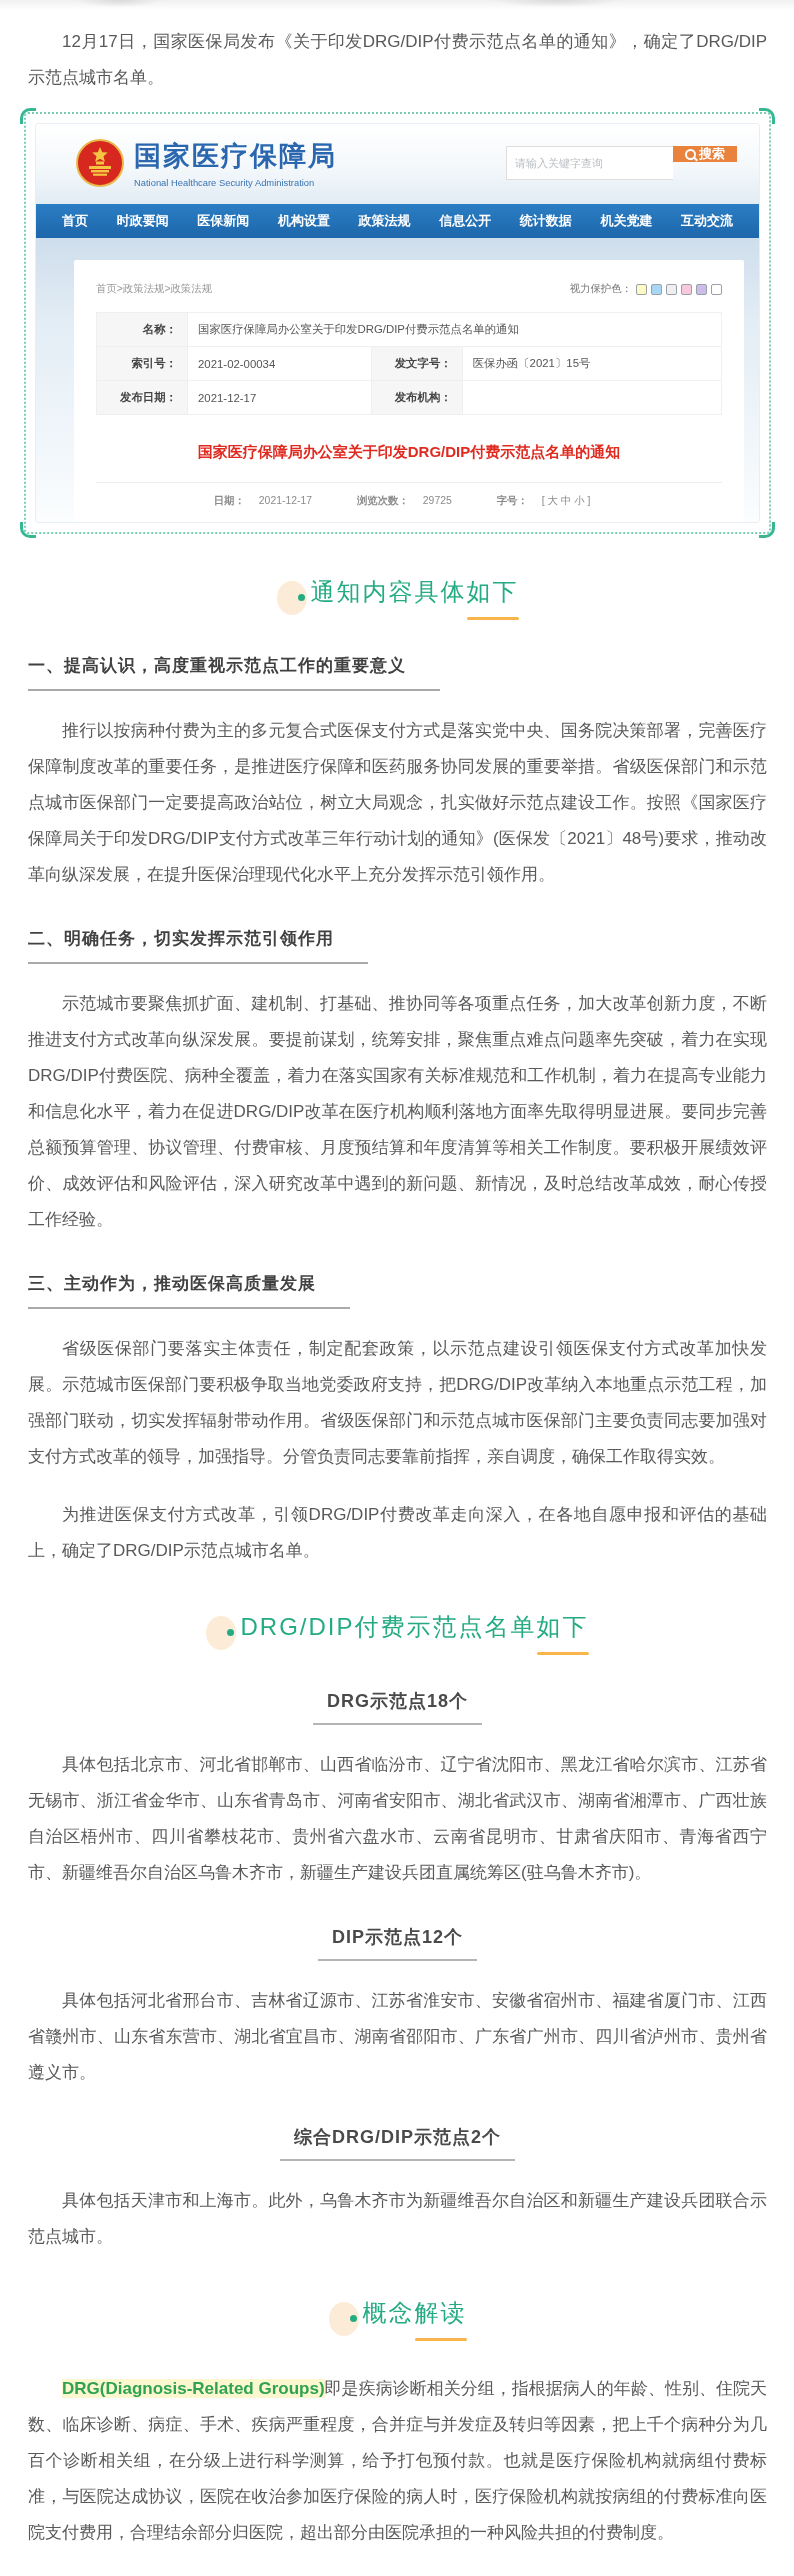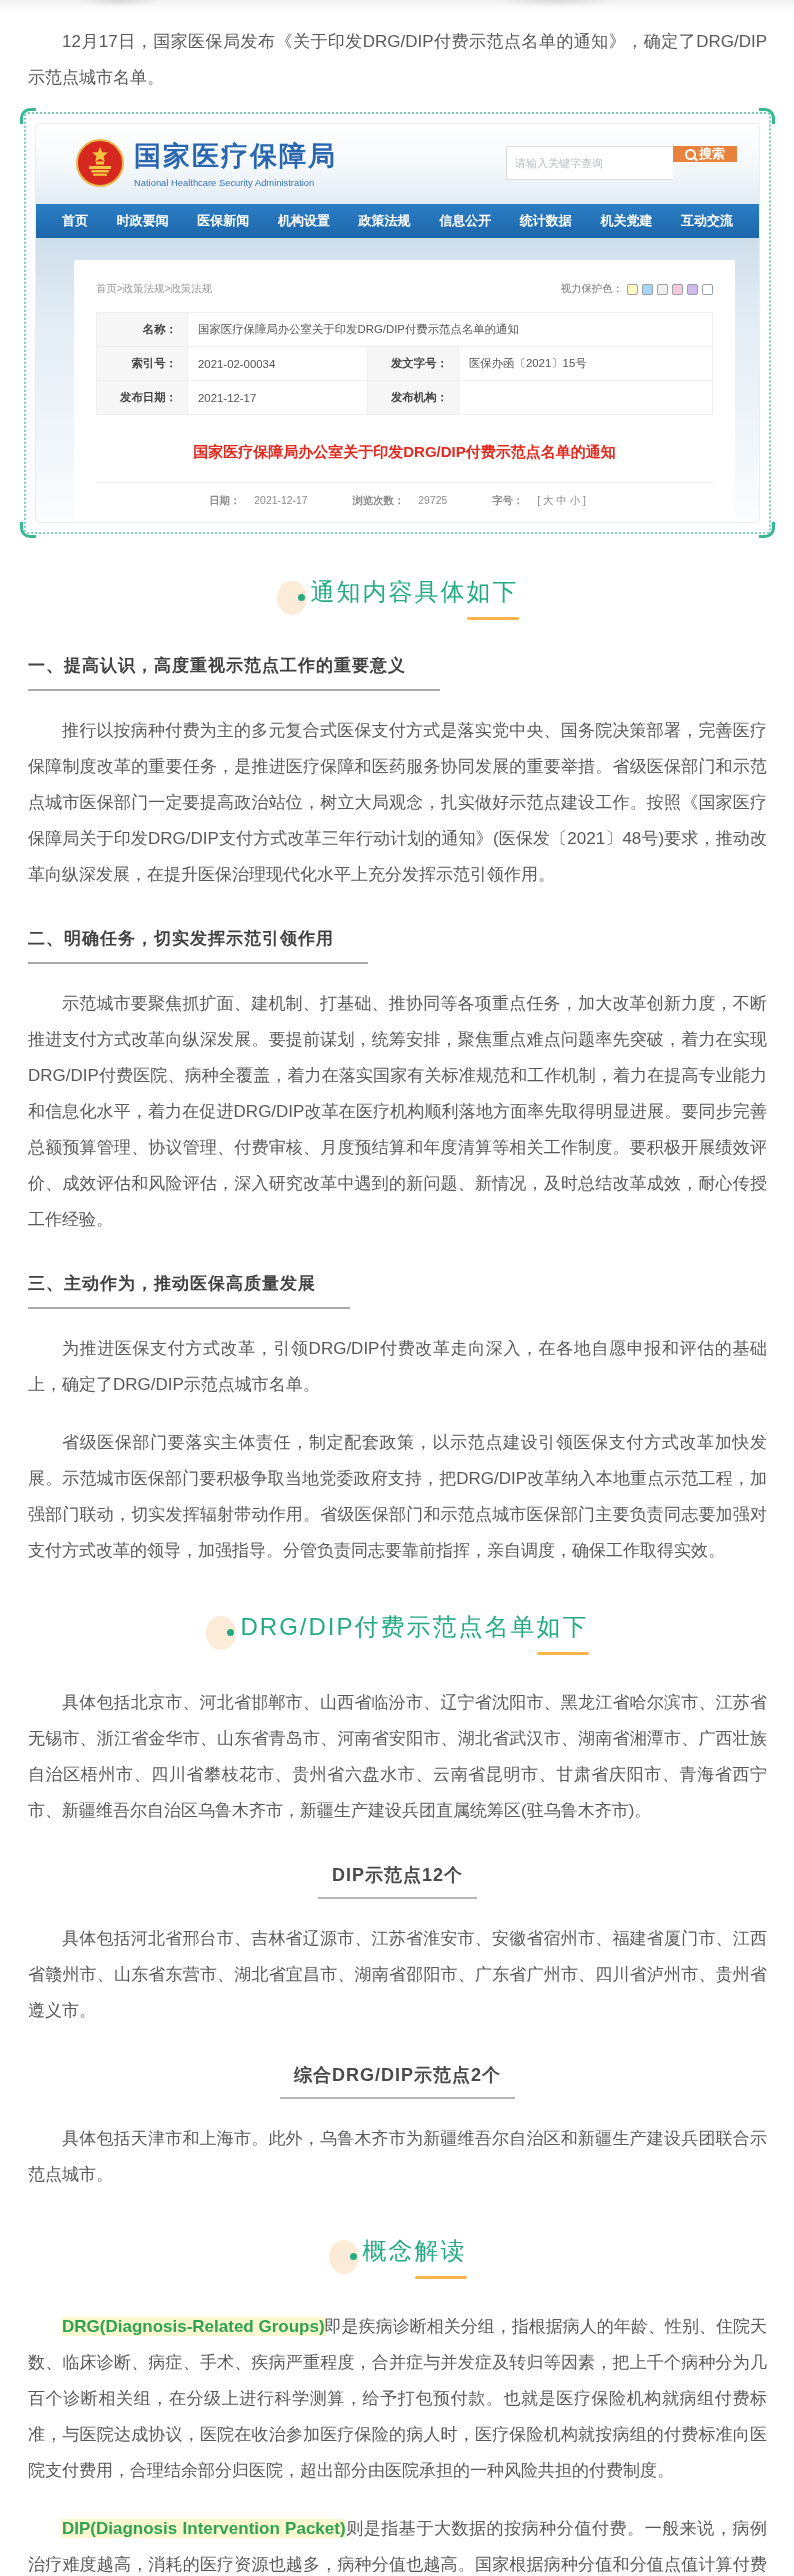--- a/index.html
+++ b/index.html
@@ -64,21 +64,21 @@
 
   .site-nav {
     display:flex; justify-content:space-between; align-items:center;
     background:linear-gradient(180deg,#2b7ec4,#1d66ab);
     padding:8px 26px; 
   }
   .site-nav .nav-item { color:#fff; font-size:13px; font-weight:bold; cursor:pointer; white-space:nowrap; }
 
   .site-body {
     background:linear-gradient(180deg,#cfdeec 0%,#e3edf5 30%,#f2f7fb 75%,#fbfdfe 100%);
-    padding:22px 24px 0 38px;
+    padding:22px 15px 0 38px;
   }
   .doc-card { background:#fff; padding:14px 22px 0 22px; border-radius:2px 2px 0 0; }
   .doc-topline { display:flex; justify-content:space-between; align-items:flex-end; }
   .crumbs { font-size:10.4px; color:#9a9a9a; cursor:pointer; }
   .eye { font-size:10.4px; color:#777; display:flex; align-items:center; gap:4px; margin-top:8px;}
   .eye .sw { width:11px; height:11px; border:1px solid #9aa0a8; border-radius:2px; display:inline-block; cursor:pointer; }
 
   .doc-table { width:100%; border-collapse:collapse; margin-top:16px; font-size:11.4px; }
   .doc-table td { border:1px solid #efefef; padding:9px 10px; color:#555; }
   .doc-table td.lb { background:#f6f6f6; color:#444; font-weight:bold; width:91px;text-align:right; }
@@ -216,32 +216,33 @@
     <span class="txt">通知内容具体如下</span>
   </div>
 
   <div class="h-num"><span>一、提高认识，高度重视示范点工作的重要意义</span></div>
   <p class="para">推行以按病种付费为主的多元复合式医保支付方式是落实党中央、国务院决策部署，完善医疗保障制度改革的重要任务，是推进医疗保障和医药服务协同发展的重要举措。省级医保部门和示范点城市医保部门一定要提高政治站位，树立大局观念，扎实做好示范点建设工作。按照《国家医疗保障局关于印发DRG/DIP支付方式改革三年行动计划的通知》(医保发〔2021〕48号)要求，推动改革向纵深发展，在提升医保治理现代化水平上充分发挥示范引领作用。</p>
 
   <div class="h-num"><span>二、明确任务，切实发挥示范引领作用</span></div>
   <p class="para">示范城市要聚焦抓扩面、建机制、打基础、推协同等各项重点任务，加大改革创新力度，不断推进支付方式改革向纵深发展。要提前谋划，统筹安排，聚焦重点难点问题率先突破，着力在实现DRG/DIP付费医院、病种全覆盖，着力在落实国家有关标准规范和工作机制，着力在提高专业能力和信息化水平，着力在促进DRG/DIP改革在医疗机构顺利落地方面率先取得明显进展。要同步完善总额预算管理、协议管理、付费审核、月度预结算和年度清算等相关工作制度。要积极开展绩效评价、成效评估和风险评估，深入研究改革中遇到的新问题、新情况，及时总结改革成效，耐心传授工作经验。</p>
 
   <div class="h-num"><span>三、主动作为，推动医保高质量发展</span></div>
+  <p class="para">省级医保部门要落实主体责任，制定配套政策，以示范点建设引领医保支付方式改革加快发展。示范城市医保部门要积极争取当地党委政府支持，把DRG/DIP改革纳入本地重点示范工程，加强部门联动，切实发挥辐射带动作用。省级医保部门和示范点城市医保部门主要负责同志要加强对支付方式改革的领导，加强指导。分管负责同志要靠前指挥，亲自调度，确保工作取得实效。</p>
+
   <p class="para">为推进医保支付方式改革，引领DRG/DIP付费改革走向深入，在各地自愿申报和评估的基础上，确定了DRG/DIP示范点城市名单。</p>
-
-  <p class="para">省级医保部门要落实主体责任，制定配套政策，以示范点建设引领医保支付方式改革加快发展。示范城市医保部门要积极争取当地党委政府支持，把DRG/DIP改革纳入本地重点示范工程，加强部门联动，切实发挥辐射带动作用。省级医保部门和示范点城市医保部门主要负责同志要加强对支付方式改革的领导，加强指导。分管负责同志要靠前指挥，亲自调度，确保工作取得实效。</p>
 
   <div class="sec-head">
     <span class="dot-wrap">
         <span class="peach"></span>
         <span class="gdot"></span>
       </span>
     <span class="txt">DRG/DIP付费示范点名单如下</span>
   </div>
 
+  <div class="sub-head"><span>DRG示范点18个</span></div>
   <p class="para">具体包括北京市、河北省邯郸市、山西省临汾市、辽宁省沈阳市、黑龙江省哈尔滨市、江苏省无锡市、浙江省金华市、山东省青岛市、河南省安阳市、湖北省武汉市、湖南省湘潭市、广西壮族自治区梧州市、四川省攀枝花市、贵州省六盘水市、云南省昆明市、甘肃省庆阳市、青海省西宁市、新疆维吾尔自治区乌鲁木齐市，新疆生产建设兵团直属统筹区(驻乌鲁木齐市)。</p>
 
   <div class="sub-head"><span>DIP示范点12个</span></div>
   <p class="para">具体包括河北省邢台市、吉林省辽源市、江苏省淮安市、安徽省宿州市、福建省厦门市、江西省赣州市、山东省东营市、湖北省宜昌市、湖南省邵阳市、广东省广州市、四川省泸州市、贵州省遵义市。</p>
 
   <div class="sub-head"><span>综合DRG/DIP示范点2个</span></div>
   <p class="para">具体包括天津市和上海市。此外，乌鲁木齐市为新疆维吾尔自治区和新疆生产建设兵团联合示范点城市。</p>
 
   <div class="sec-head">
     <span class="dot-wrap">

